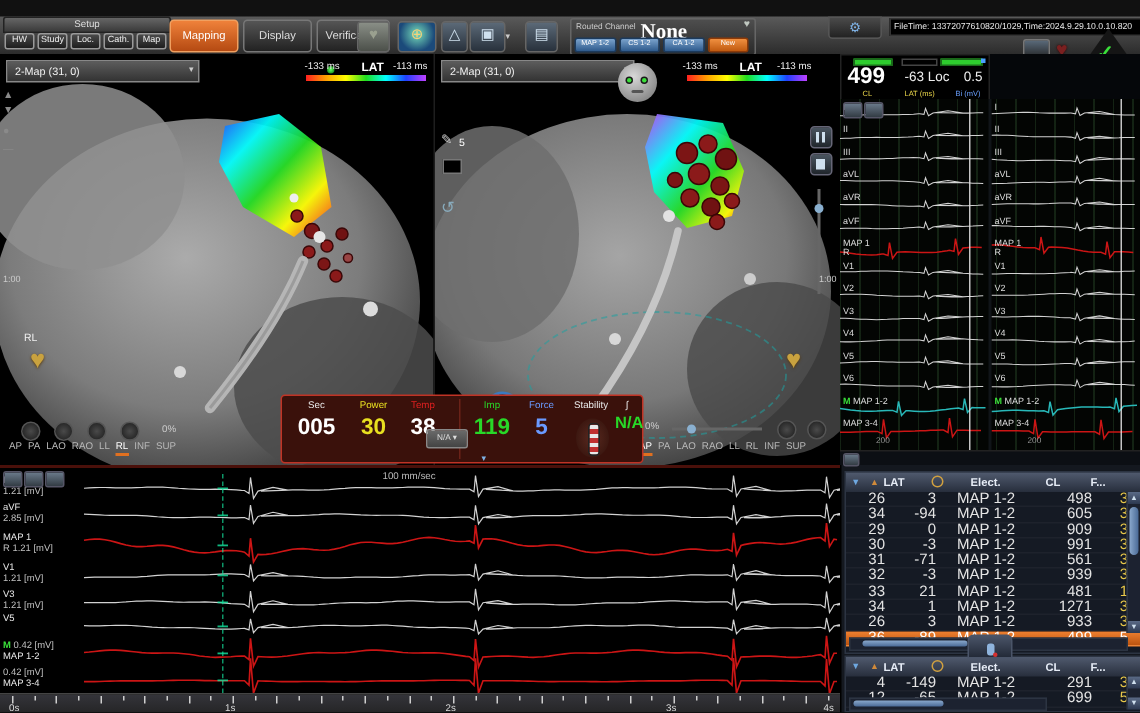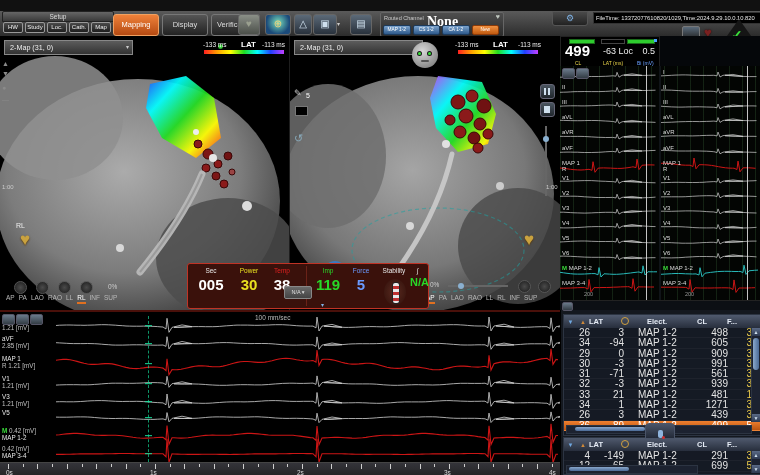--- a/index.html
+++ b/index.html
@@ -635,21 +635,21 @@
             <span class="c-id">34</span>
             <span class="c-lat">1</span>
             <span class="c-elect">MAP 1-2</span>
             <span class="c-cl">1271</span>
             <span class="c-f">3</span>
           </div>
           <div class="trow">
             <span class="c-id">26</span>
             <span class="c-lat">3</span>
             <span class="c-elect">MAP 1-2</span>
-            <span class="c-cl">439</span>
+            <span class="c-cl">933</span>
             <span class="c-f">3</span>
           </div>
           <div class="trow selected">
             <span class="c-id">36</span>
             <span class="c-lat">-89</span>
             <span class="c-elect">MAP 1-2</span>
             <span class="c-cl">499</span>
             <span class="c-f">5</span>
           </div>
         </div>

